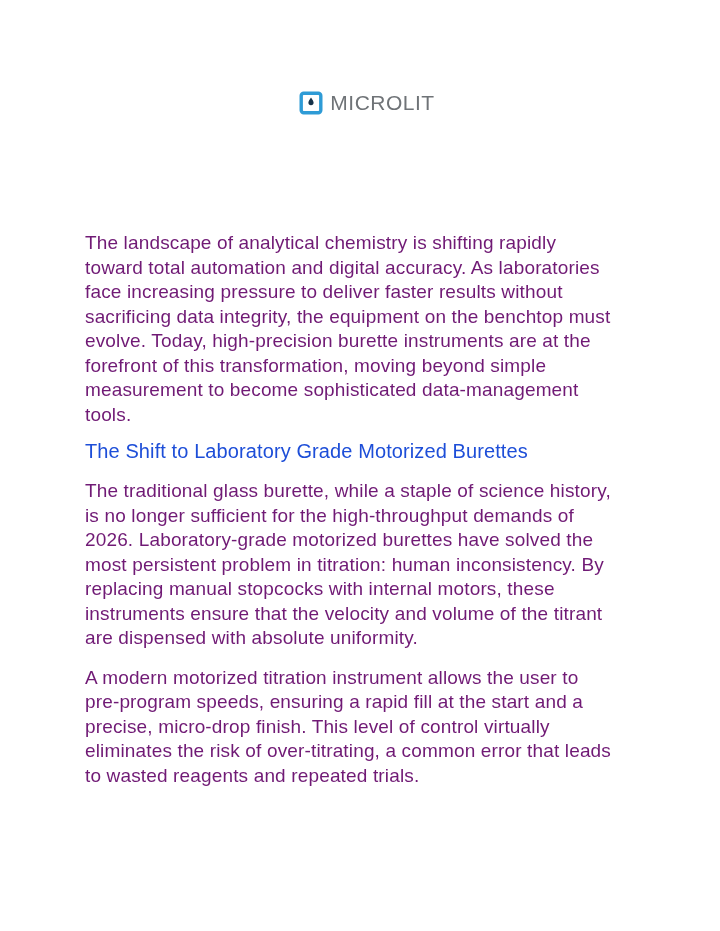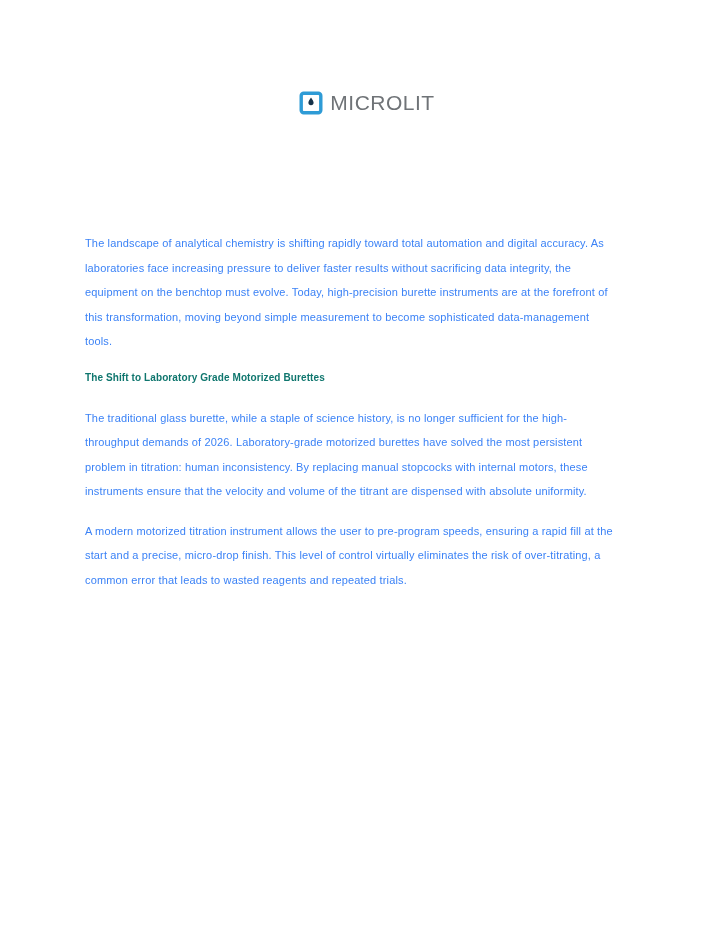--- a/index.html
+++ b/index.html
@@ -45,31 +45,31 @@
     letter-spacing: 0.1px;
   }
   .content {
     position: absolute;
     top: 231px;
     left: 85px;
     width: 545px;
   }
   .content p {
     margin: 0 16px 15px 0;
-    font-size: 11px;
+    font-size: 19px;
     line-height: 24.5px;
-    color: #3b82f6;
+    color: #701a75;
     letter-spacing: 0.15px;
   }
   .content h2 {
     margin: 2px 0 19px 0;
-    font-size: 10px;
+    font-size: 20px;
     line-height: 18px;
-    font-weight: bold;
-    color: #0f766e;
+    font-weight: normal;
+    color: #1d4ed8;
     letter-spacing: 0.1px;
   }
 </style>
 </head>
 <body>
 
 <div class="page">
 
   <div class="logo-row">
     <span class="logo-icon">

